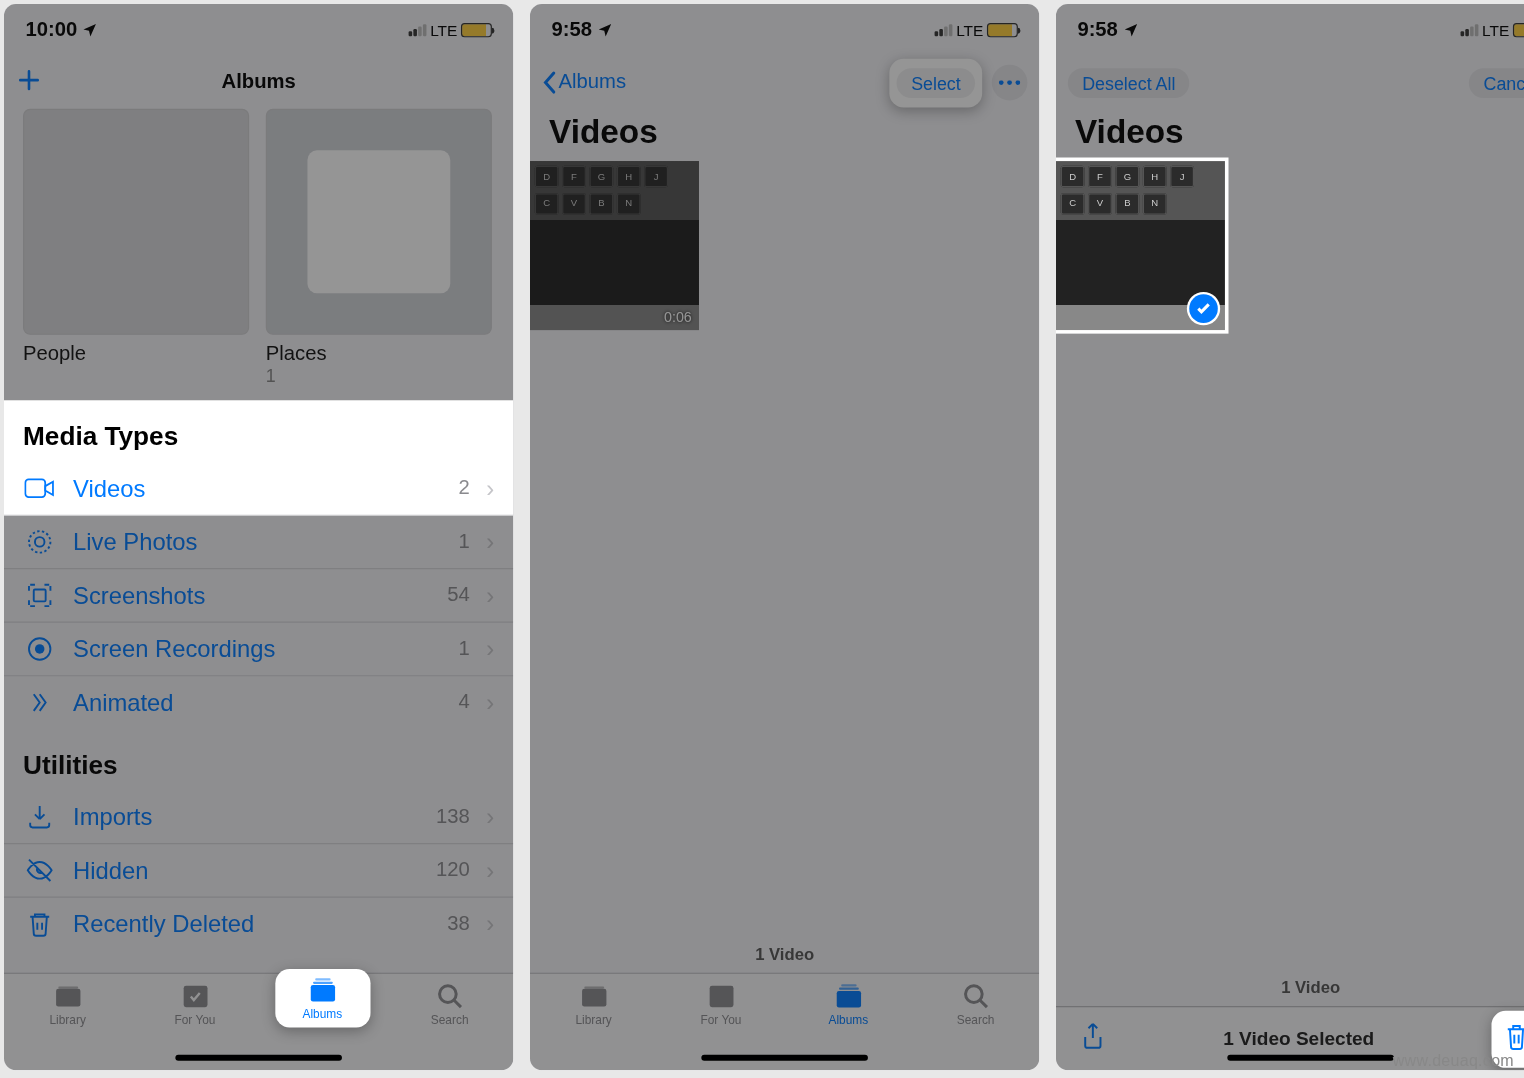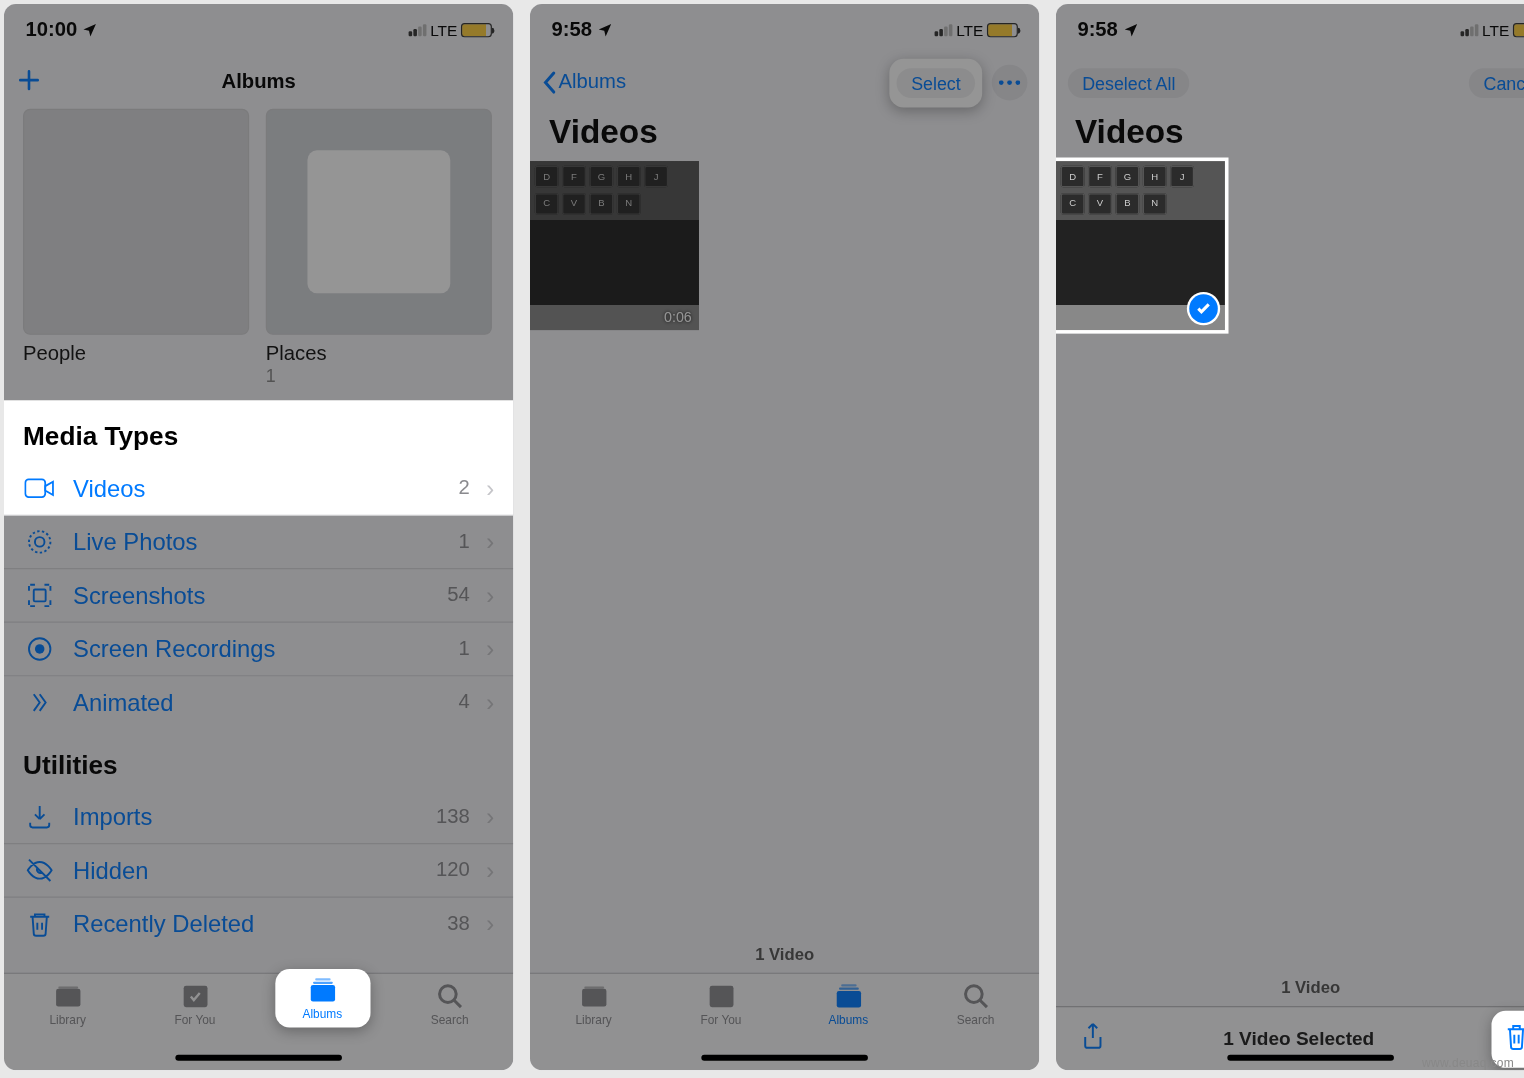--- a/index.html
+++ b/index.html
@@ -159,21 +159,21 @@
     margin-top:auto;
     font-size:16px;
     font-weight:600;
   }
   .nav-icon svg { width:22px; height:28px; stroke:#007aff; fill:none; stroke-width:1.8; }
 
   .watermark {
     position: fixed;
     bottom: 8px;
     right: 10px;
-    font-size: 12px;
+    font-size: 16px;
     color: #888;
     letter-spacing: 0.3px;
     z-index: 40;
   }
 
   
   .scaler {
     transform: scale(1.19);
     transform-origin: top left;
     display:flex;

